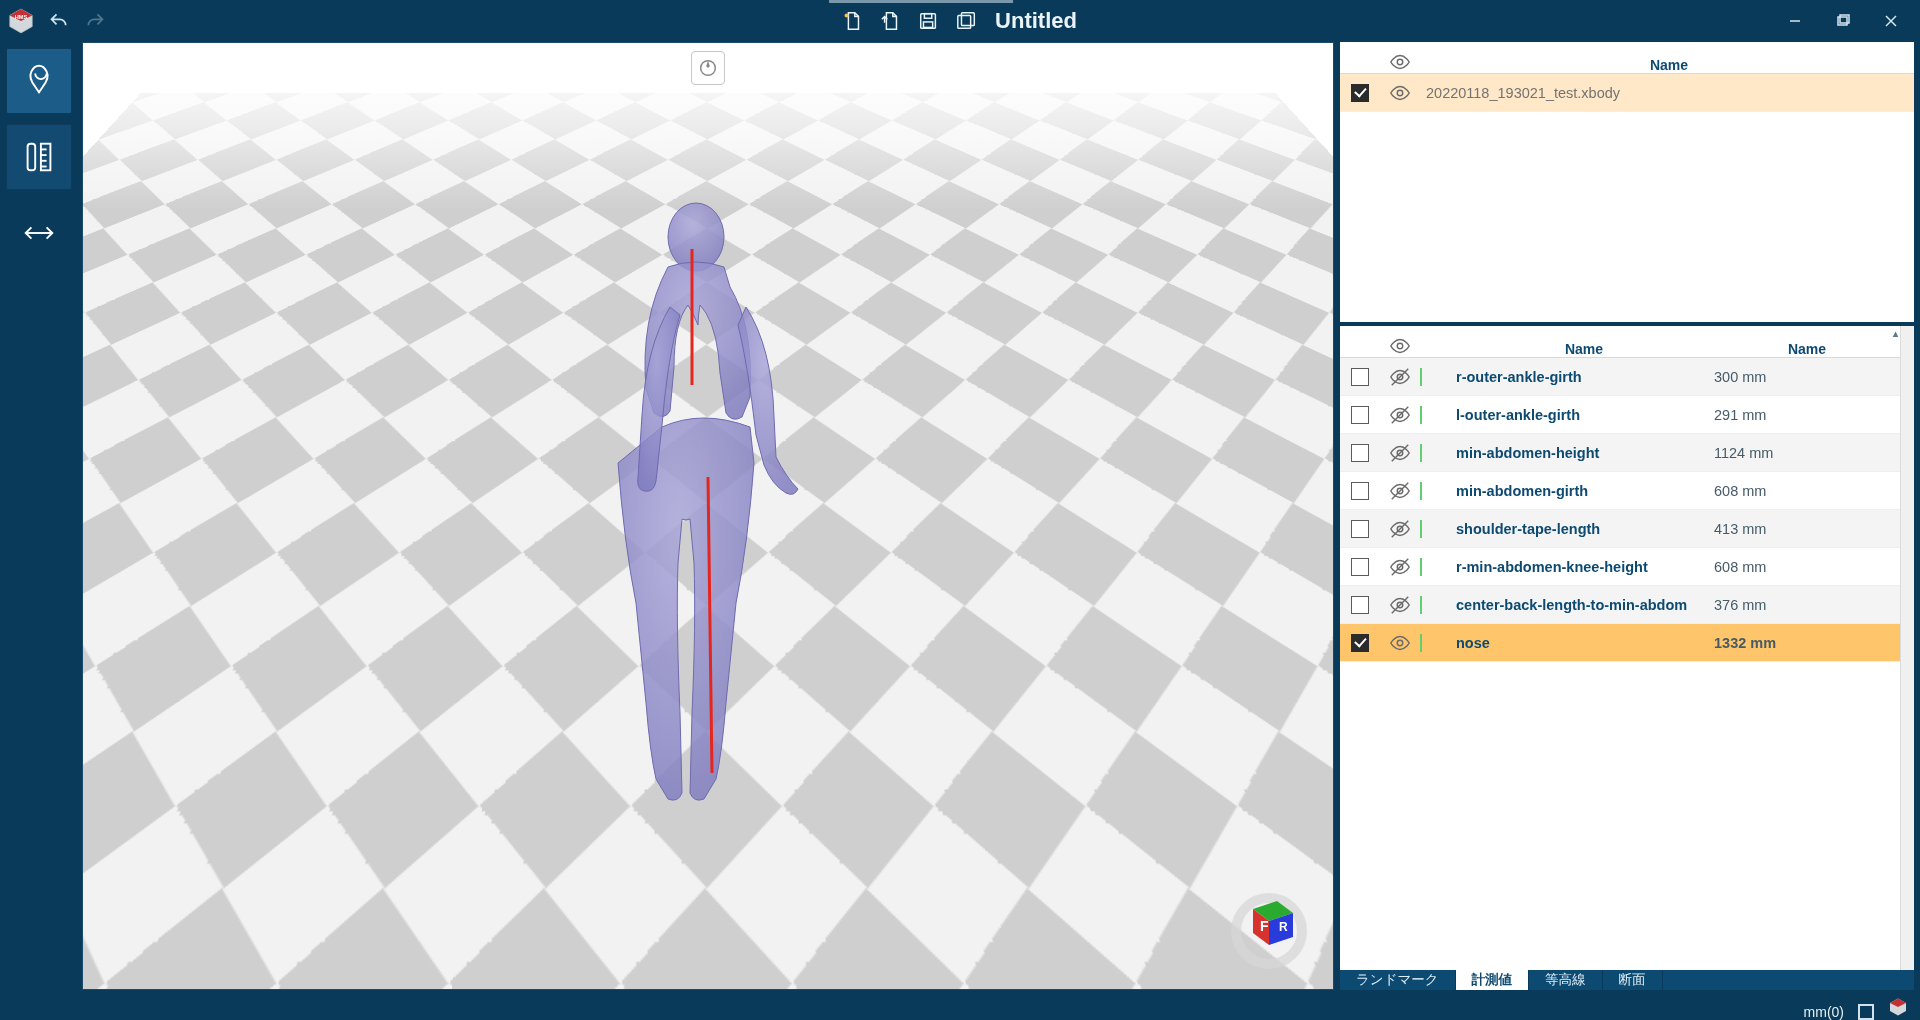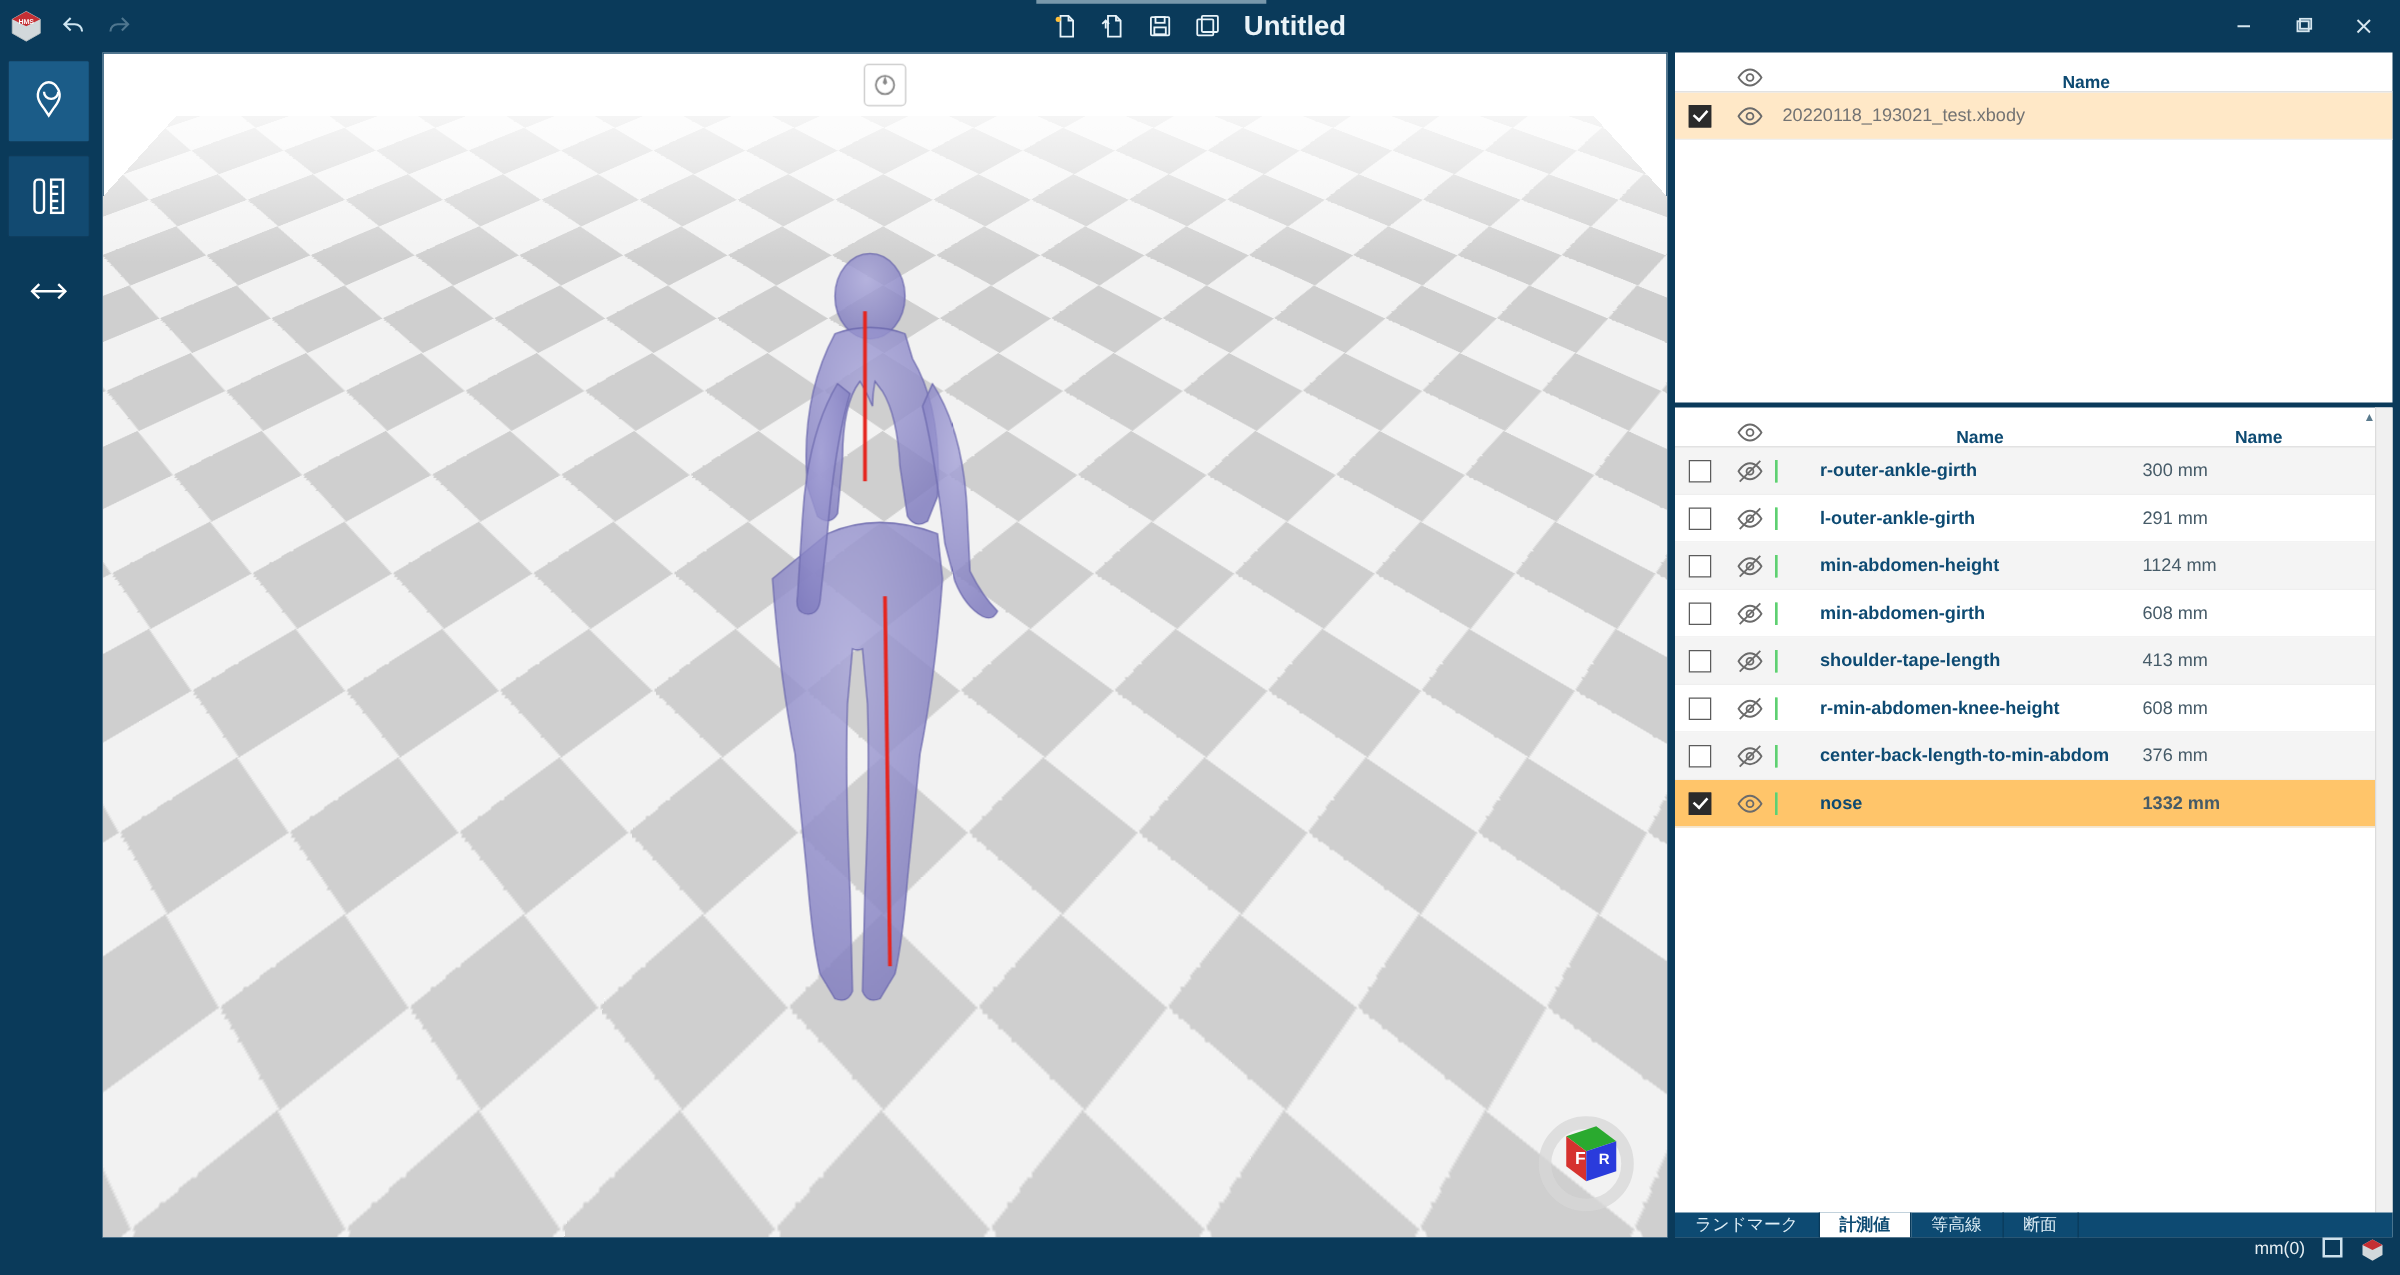--- a/index.html
+++ b/index.html
@@ -110,21 +110,21 @@
 
   .scroll-dummy { width:14px; background:#f0f0f0; border-left:1px solid #dcdcdc; }
 
   
   .btabs { display:flex; height:20px; background:#0d4a72; }
   .btab { padding:0 16px; display:flex; align-items:center; font-size:13.5px; color:#dfeef6;
           border-right:1px solid #0a3a5a; cursor:pointer; }
   .btab.active { background:#fff; color:#0d4a72; font-weight:600; }
 
   
-  .statusbar { height:30px; background:#0a3a5a; display:flex; align-items:flex-start; justify-content:flex-end;
+  .statusbar { height:30px; background:#0a3a5a; display:flex; align-items:flex-end; justify-content:flex-end;
                gap:14px; padding:0 12px; color:#e6eef2; font-size:14px; }
   .statusbar .sq { width:16px; height:16px; border:2px solid #cfe2ed; }
   .statusbar .logo-sm svg{ width:20px; height:20px; }
 
   
   .files .tbl-head .col-name { text-align:center; }
   .meas .tbl-head { position:relative; }
   .meas .tbl-head .sort-ind { position:absolute; right:2px; top:2px; font-size:10px; color:#5a7a8d; }
 
 </style>

